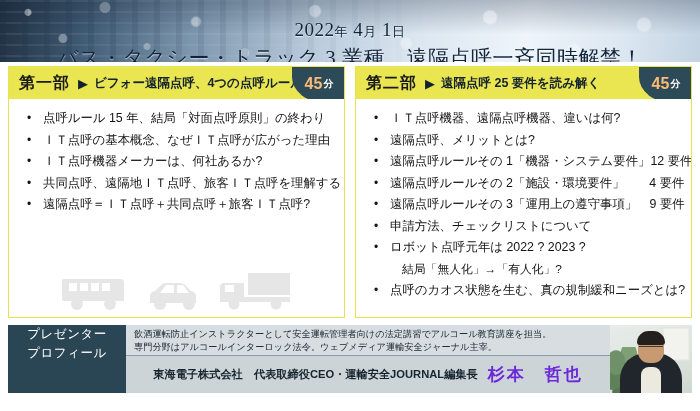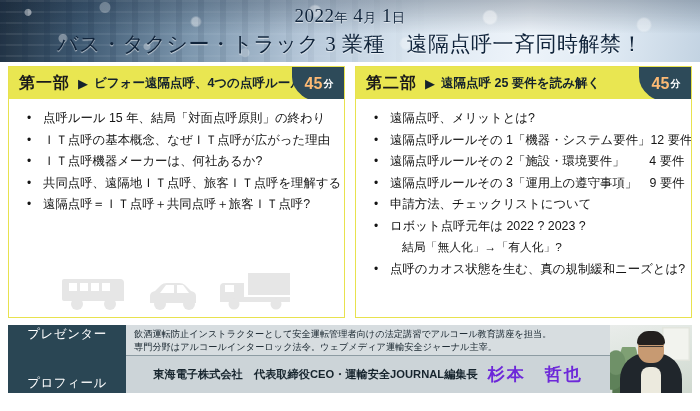--- a/index.html
+++ b/index.html
@@ -54,21 +54,21 @@
     -webkit-mask-image: linear-gradient(90deg, #000 0%, rgba(0,0,0,.55) 30%, transparent 62%);
   }
   .header-text {
     position: relative;
     z-index: 3;
     text-align: center;
     font-family: "Liberation Serif", "DejaVu Serif", serif;
     color: #10243b;
   }
   .hdr-line1 {
-    margin-top: 4px;
+    margin-top: 18px;
     font-size: 19px;
     line-height: 24px;
     letter-spacing: .5px;
     text-shadow: 0 1px 1px rgba(255,255,255,.7);
   }
   .hdr-line1 .sm { font-size: 13px; }
   .hdr-line2 {
     font-size: 21px;
     line-height: 28px;
     letter-spacing: .5px;
@@ -187,21 +187,21 @@
     display: flex;
     background: #d2d9dc;
   }
   .profile-label {
     width: 118px;
     background: #2a4654;
     color: #ffffff;
     display: flex;
     flex-direction: column;
     align-items: center;
-    justify-content: space-between;
+    justify-content: flex-start;
     font-size: 12.5px;
     line-height: 19px;
     letter-spacing: .5px;
     flex: none;
   }
   .profile-body {
     flex: 1 1 auto;
     display: flex;
     flex-direction: column;
     min-width: 0;
@@ -375,20 +375,21 @@
       <div class="panel-head">
         <span class="part-label">第二部</span>
         <span class="tri-icon">▶</span>
         <span class="head-sub">遠隔点呼 25 要件を読み解く</span>
         <span class="badge">
           <span class="badge-num">45</span>
           <span class="badge-unit">分</span>
         </span>
       </div>
       <ul class="bullets">
+        <li>ＩＴ点呼機器、遠隔点呼機器、違いは何?</li>
         <li>遠隔点呼、メリットとは?</li>
         <li>遠隔点呼ルールその 1「機器・システム要件」12 要件</li>
         <li>遠隔点呼ルールその 2「施設・環境要件」　　4 要件</li>
         <li>遠隔点呼ルールその 3「運用上の遵守事項」　9 要件</li>
         <li>申請方法、チェックリストについて</li>
         <li>ロボット点呼元年は 2022 ? 2023 ?</li>
         <li class="sub">結局「無人化」→「有人化」?</li>
         <li>点呼のカオス状態を生む、真の規制緩和ニーズとは?</li>
       </ul>
     </div>

